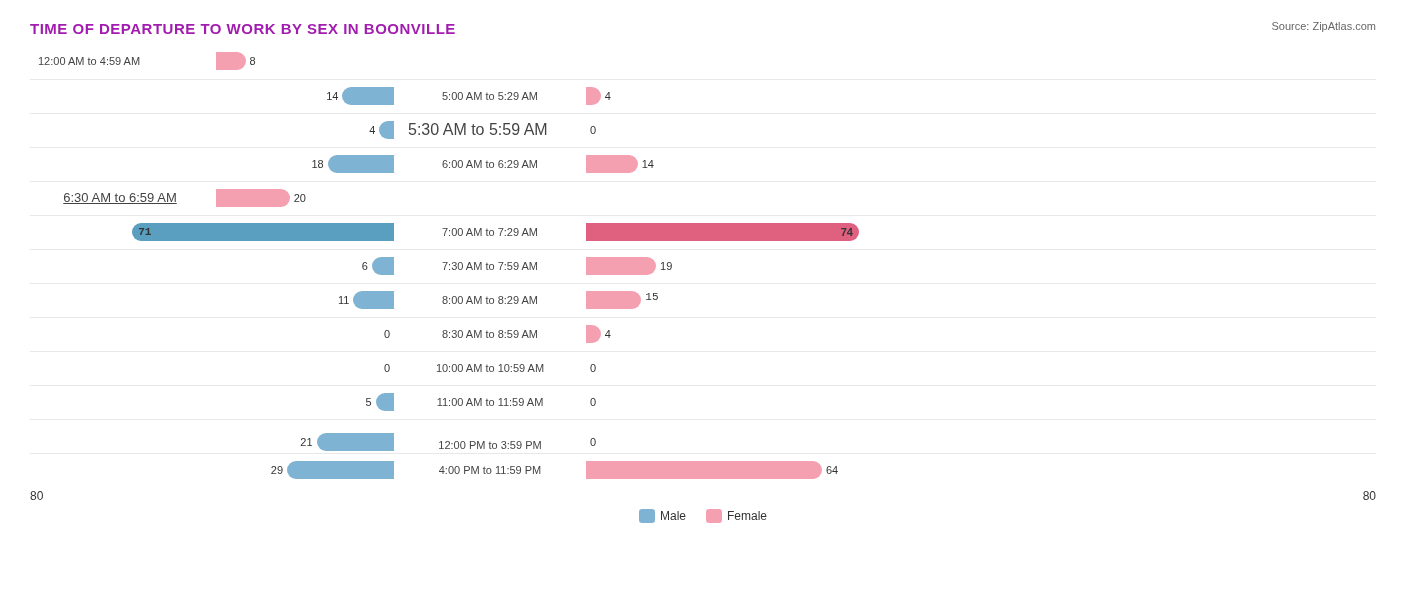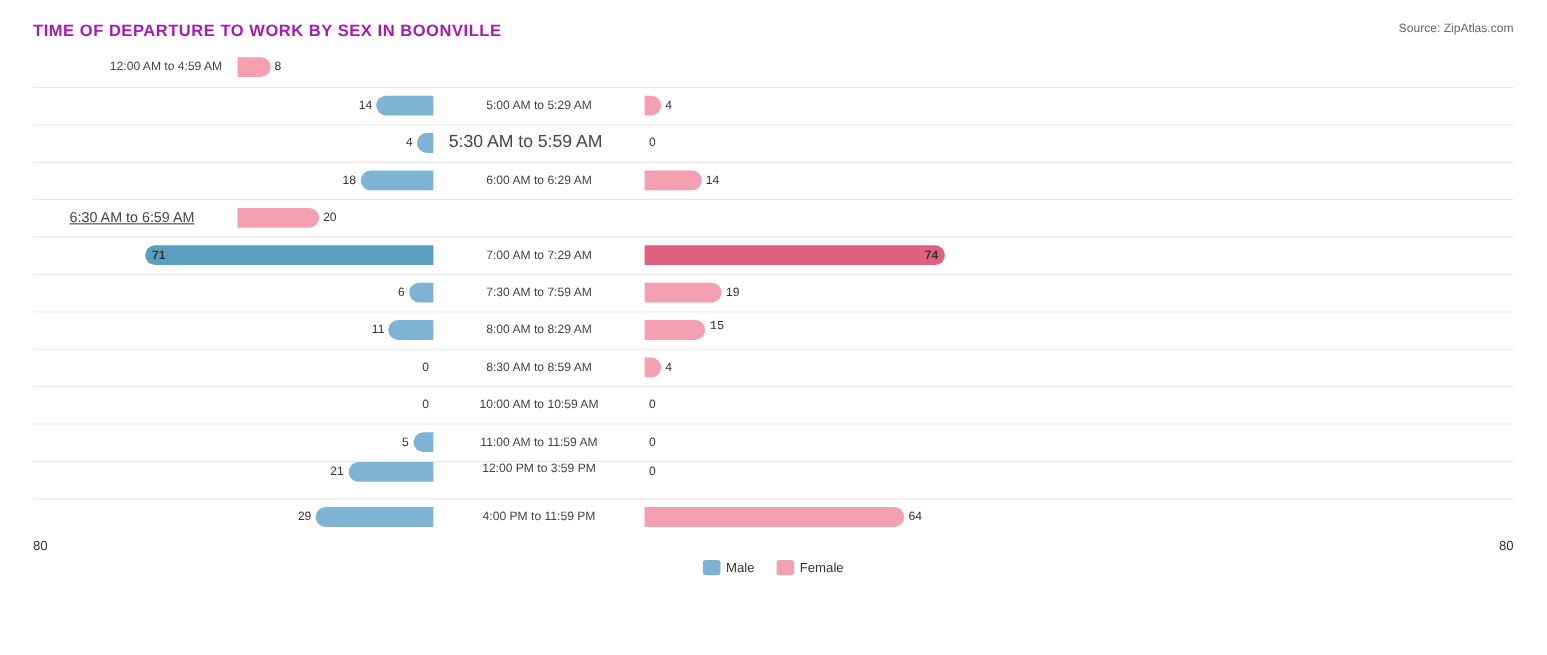--- a/index.html
+++ b/index.html
@@ -89,21 +89,21 @@
 </head>
 <body>
 
 <div class="chart-container">
   <div class="chart-title">TIME OF DEPARTURE TO WORK BY SEX IN BOONVILLE</div>
   <div class="source-text">Source: ZipAtlas.com</div>
 
   <div class="chart-area" id="chart-area">
 
   <div class="row" style="display: flex; align-items: center; height: 32px; margin-bottom: 2px; border-top: none;">
-        <div style="min-width: 180px; text-align: right; font-size: 11px; color: rgb(68, 68, 68); padding: 0px 8px; white-space: nowrap;">12:00 AM to 4:59 AM</div>
+        <div style="min-width: 180px; text-align: left; font-size: 11px; color: rgb(68, 68, 68); padding: 0px 8px; white-space: nowrap;">12:00 AM to 4:59 AM</div>
         <div style="display: flex; align-items: center; padding-left: 6px; gap: 4px;">
           <div style="height: 18px; width: 29.5px; background: rgb(244, 160, 176); border-radius: 0px 9px 9px 0px; display: flex; align-items: center; justify-content: flex-end; padding-right: 0px;"></div>
           <span style="font-size: 11px; color: rgb(51, 51, 51); min-width: 24px;">8</span>
         </div>
       </div>
       <div class="row" style="display: flex; align-items: center; height: 32px; margin-bottom: 2px; border-top: 1px solid rgb(232, 232, 232);">
         <div style="width: 370px; display: flex; align-items: center; justify-content: flex-end; padding-right: 6px; gap: 4px;">
           <span style="font-size: 11px; color: rgb(51, 51, 51); min-width: 24px; text-align: right;">14</span>
           <div style="height: 18px; width: 51.625px; background: rgb(127, 179, 211); border-radius: 9px 0px 0px 9px; display: flex; align-items: center; justify-content: flex-start; padding-left: 0px;"></div>
         </div>
@@ -136,21 +136,21 @@
         </div>
       </div>
       <div class="row" style="display: flex; align-items: center; height: 32px; margin-bottom: 2px; border-top: 1px solid rgb(232, 232, 232);">
         <div style="min-width: 180px; text-align: center; font-size: 13px; color: rgb(68, 68, 68); padding: 0px 8px; white-space: nowrap; text-decoration: underline;">6:30 AM to 6:59 AM</div>
         <div style="display: flex; align-items: center; padding-left: 6px; gap: 4px;">
           <div style="height: 18px; width: 73.75px; background: rgb(244, 160, 176); border-radius: 0px 9px 9px 0px; display: flex; align-items: center; justify-content: flex-end; padding-right: 0px;"></div>
           <span style="font-size: 11px; color: rgb(51, 51, 51); min-width: 24px;">20</span>
         </div>
       </div>
       <div class="row highlight-row" style="display: flex; align-items: center; height: 32px; margin-bottom: 2px; border-top: 1px solid rgb(232, 232, 232);">
-        <div style="width: 370px; display: flex; justify-content: flex-end; padding-right: 6px; gap: 4px;">
+        <div style="width: 370px; display: flex; justify-content: flex-end; padding-right: 6px; gap: 4px; font-family: Liberation Mono, monospace;">
           <span style="font-size: 11px; color: rgb(51, 51, 51); min-width: 24px; text-align: right;"></span>
           <div style="height: 18px; width: 261.812px; background: rgb(90, 158, 192); border-radius: 9px 0px 0px 9px; display: flex; align-items: center; justify-content: flex-start; padding-left: 6px;">
             <span style="font-size: 11px; font-weight: bold; color: rgb(51, 51, 51);">71</span>
           </div>
         </div>
         <div style="min-width: 180px; text-align: center; font-size: 11px; color: rgb(68, 68, 68); padding: 0px 8px; white-space: nowrap;">7:00 AM to 7:29 AM</div>
         <div style="display: flex; align-items: center; padding-left: 6px; gap: 4px;">
           <div style="height: 18px; width: 272.875px; background: rgb(224, 96, 128); border-radius: 0px 9px 9px 0px; display: flex; align-items: center; justify-content: flex-end; padding-right: 6px;">
             <span style="font-size: 11px; font-weight: bold; color: rgb(51, 51, 51);">74</span>
           </div>
@@ -205,21 +205,21 @@
         <div style="width: 370px; display: flex; align-items: center; justify-content: flex-end; padding-right: 6px; gap: 4px;">
           <span style="font-size: 11px; color: rgb(51, 51, 51); min-width: 24px; text-align: right;">5</span>
           <div style="height: 18px; width: 18.4375px; background: rgb(127, 179, 211); border-radius: 9px 0px 0px 9px; display: flex; align-items: center; justify-content: flex-start; padding-left: 0px;"></div>
         </div>
         <div style="min-width: 180px; text-align: center; font-size: 11px; color: rgb(68, 68, 68); padding: 0px 8px; white-space: nowrap;">11:00 AM to 11:59 AM</div>
         <div style="display: flex; align-items: center; padding-left: 6px; gap: 4px;">
           <div style="height: 18px; width: 0px; background: rgb(244, 160, 176); border-radius: 0px 9px 9px 0px; display: flex; align-items: center; justify-content: flex-end; padding-right: 0px;"></div>
           <span style="font-size: 11px; color: rgb(51, 51, 51); min-width: 24px;">0</span>
         </div>
       </div>
-      <div class="row" style="display: flex; align-items: flex-start; height: 32px; margin-bottom: 2px; border-top: 1px solid rgb(232, 232, 232);">
+      <div class="row" style="display: flex; align-items: flex-end; height: 32px; margin-bottom: 2px; border-top: 1px solid rgb(232, 232, 232);">
         <div style="width: 370px; display: flex; align-items: center; justify-content: flex-end; padding-right: 6px; gap: 4px;">
           <span style="font-size: 11px; color: rgb(51, 51, 51); min-width: 24px; text-align: right;">21</span>
           <div style="height: 18px; width: 77.4375px; background: rgb(127, 179, 211); border-radius: 9px 0px 0px 9px; display: flex; align-items: center; justify-content: flex-start; padding-left: 0px;"></div>
         </div>
         <div style="min-width: 180px; text-align: center; font-size: 11px; color: rgb(68, 68, 68); padding: 0px 8px; white-space: nowrap;">12:00 PM to 3:59 PM</div>
         <div style="display: flex; align-items: center; padding-left: 6px; gap: 4px;">
           <div style="height: 18px; width: 0px; background: rgb(244, 160, 176); border-radius: 0px 9px 9px 0px; display: flex; align-items: center; justify-content: flex-end; padding-right: 0px;"></div>
           <span style="font-size: 11px; color: rgb(51, 51, 51); min-width: 24px;">0</span>
         </div>
       </div>

